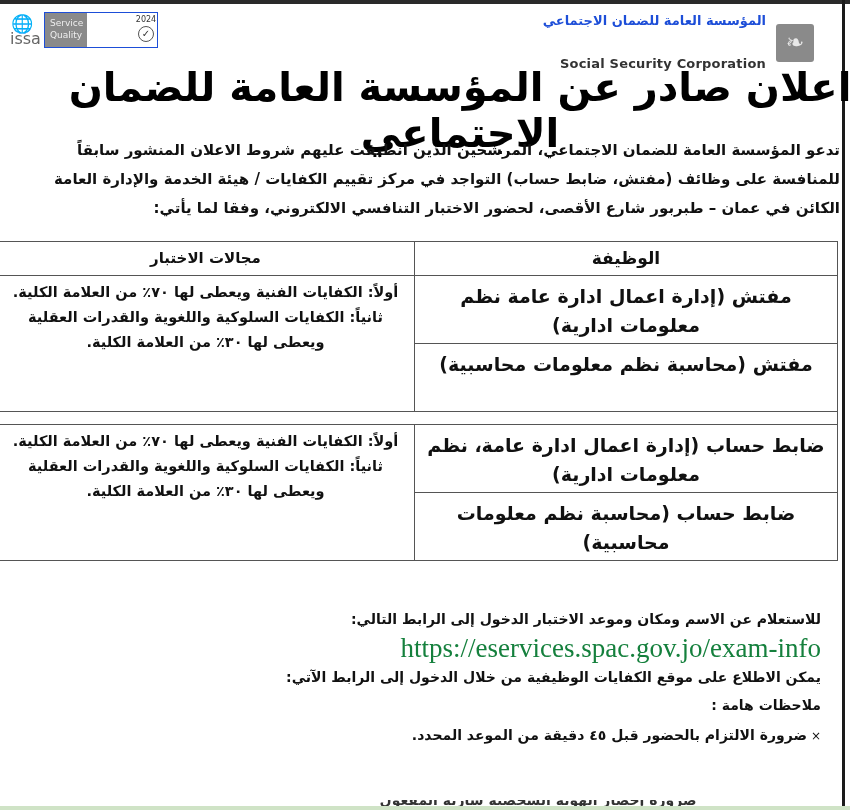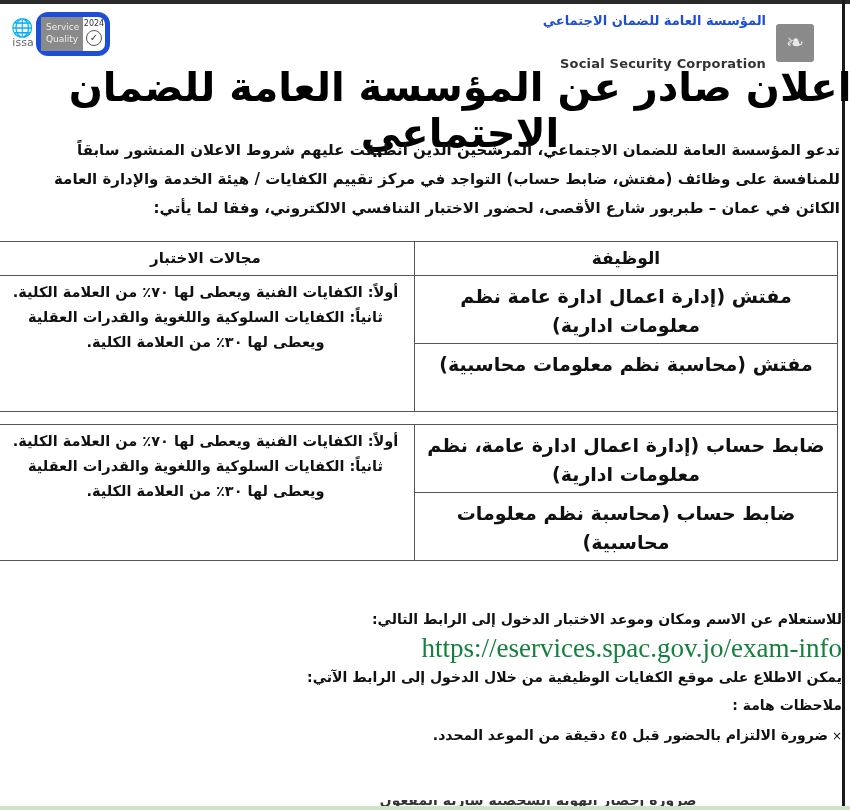--- a/index.html
+++ b/index.html
@@ -16,24 +16,24 @@
     width: 38px; height: 38px; background: #8a8a8a; border-radius: 3px; margin-left: 10px;
     display: flex; align-items: center; justify-content: center; color: #e8e8e8; font-size: 22px;
   }
   .ssc-text { text-align: right; }
   .ssc-ar { font-size: 13px; font-weight: bold; color: #1d4ed8; line-height: 18px; }
   .ssc-en { font-family: "DejaVu Sans", sans-serif; font-size: 13px; font-weight: bold; color: #333; line-height: 18px; letter-spacing: 0.2px; margin-top: 25px; }
 
   .issa { position: absolute; left: 10px; top: 12px; display: flex; align-items: center; }
   .issa-mark { width: 26px; text-align: center; color: #777; }
   .issa-globe { font-size: 18px; line-height: 18px; }
-  .issa-label { font-size: 11px; color: #666; line-height: 12px; }
-  .sq-badge { margin-left: 0; display: flex; border: 5px solid #1d4ed8; border-radius: 12px; height: 34px; }
+  .issa-label { font-size: 16px; color: #666; line-height: 12px; }
+  .sq-badge { margin-left: 8px; display: flex; border: 1px solid #1d4ed8; border-radius: 0; height: 34px; }
   .sq-left { background: #8a8a8a; color: #eee; font-size: 9px; line-height: 12px; padding: 4px 5px; width: 32px; }
-  .sq-right { width: 22px; text-align: center; font-size: 8px; color: #333; padding-top: 2px; }
+  .sq-right { width: 22px; text-align: center; font-size: 8px; color: #333; padding-top: 2px; padding-left: 48px; }
   .sq-check { display: block; width: 14px; height: 14px; border: 1px solid #555; border-radius: 50%; margin: 2px auto 0; font-size: 10px; line-height: 14px; }
 
   .title {
     position: absolute; left: 0; width: 848px; top: 64px; text-align: center;
     font-size: 40px; font-weight: bold; direction: rtl; letter-spacing: 0; color: #000;
     font-family: "DejaVu Sans", sans-serif;
     margin-left: 36px;
   }
 
   .intro {
@@ -48,21 +48,21 @@
     border: 1px solid #555; text-align: center; vertical-align: top; padding: 0 6px;
   }
   .th-job { width: 410px; font-size: 17px; font-weight: bold; height: 33px; line-height: 33px; }
   .th-area { font-size: 15px; font-weight: bold; height: 33px; line-height: 33px; }
   .job-cell { font-size: 19px; font-weight: bold; line-height: 29px; padding-top: 6px !important; height: 61px; }
   .area-cell { font-size: 14.5px; font-weight: bold; line-height: 25px; padding-top: 4px !important; }
   .area-line { display: block; }
   .gap-row td { border-left: none; border-right: none; height: 12px; padding: 0; }
 
   .footer {
-    position: absolute; right: 8px; top: 606px; width: 820px; direction: rtl; text-align: right;
+    position: absolute; right: 29px; top: 606px; width: 820px; direction: rtl; text-align: right;
   }
   .f-ar { font-size: 14px; font-weight: bold; line-height: 26px; }
   .f-url {
     font-family: "Liberation Serif", serif; font-size: 27px; line-height: 32px;
     direction: ltr; text-align: right; color: #15803d;
   }
   .f-note { font-size: 14px; font-weight: bold; line-height: 30px; }
   .f-bullet-mark { font-weight: normal; font-size: 12px; margin-left: 4px; }
   .bottom-band { position: absolute; left: 0; top: 806px; width: 850px; height: 4px; background: #cfe3c6; }
   .cut-line { position: absolute; right: 12px; top: 800px; width: 600px; height: 6px; overflow: hidden; }

